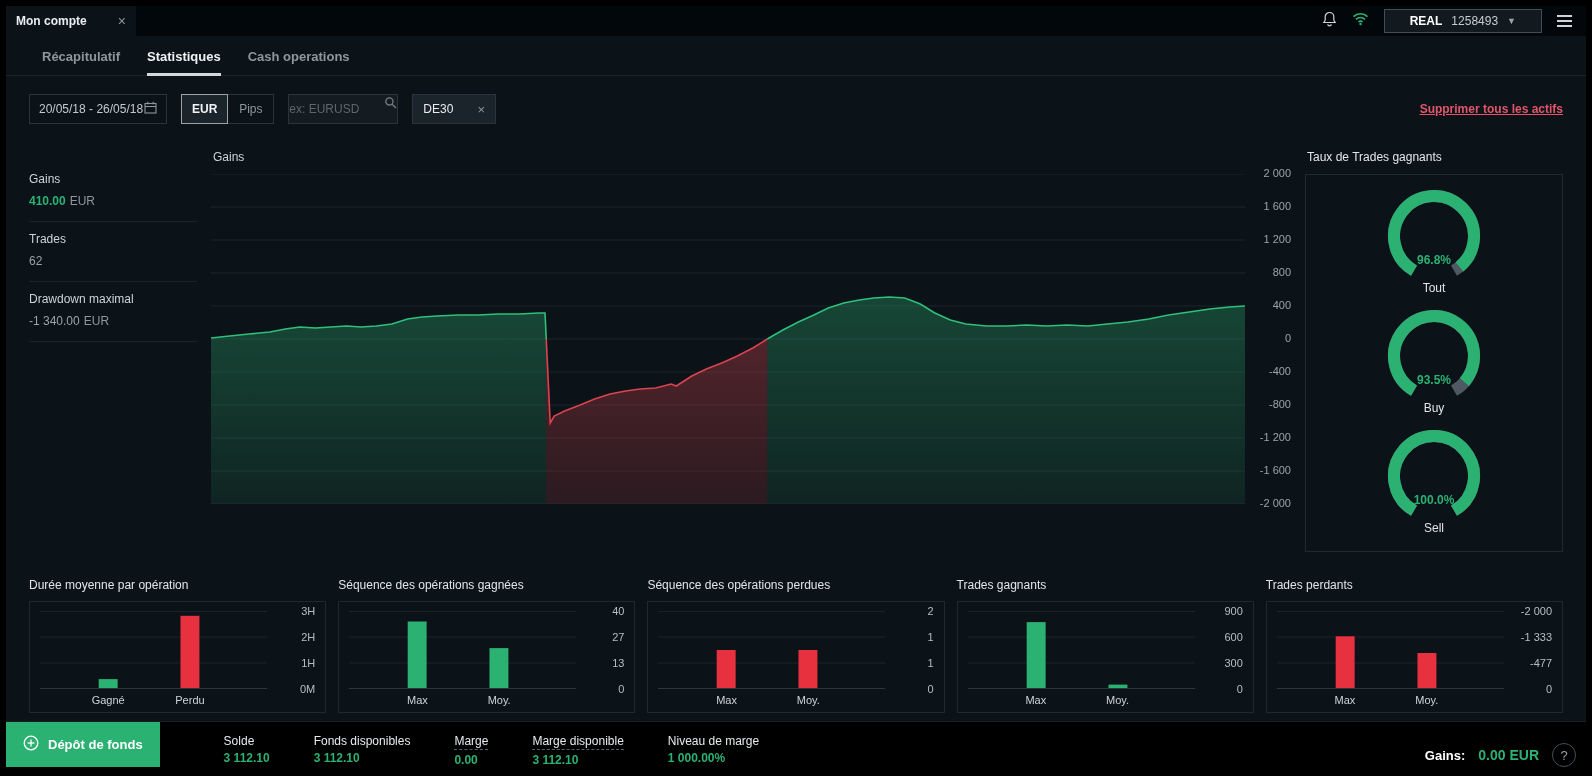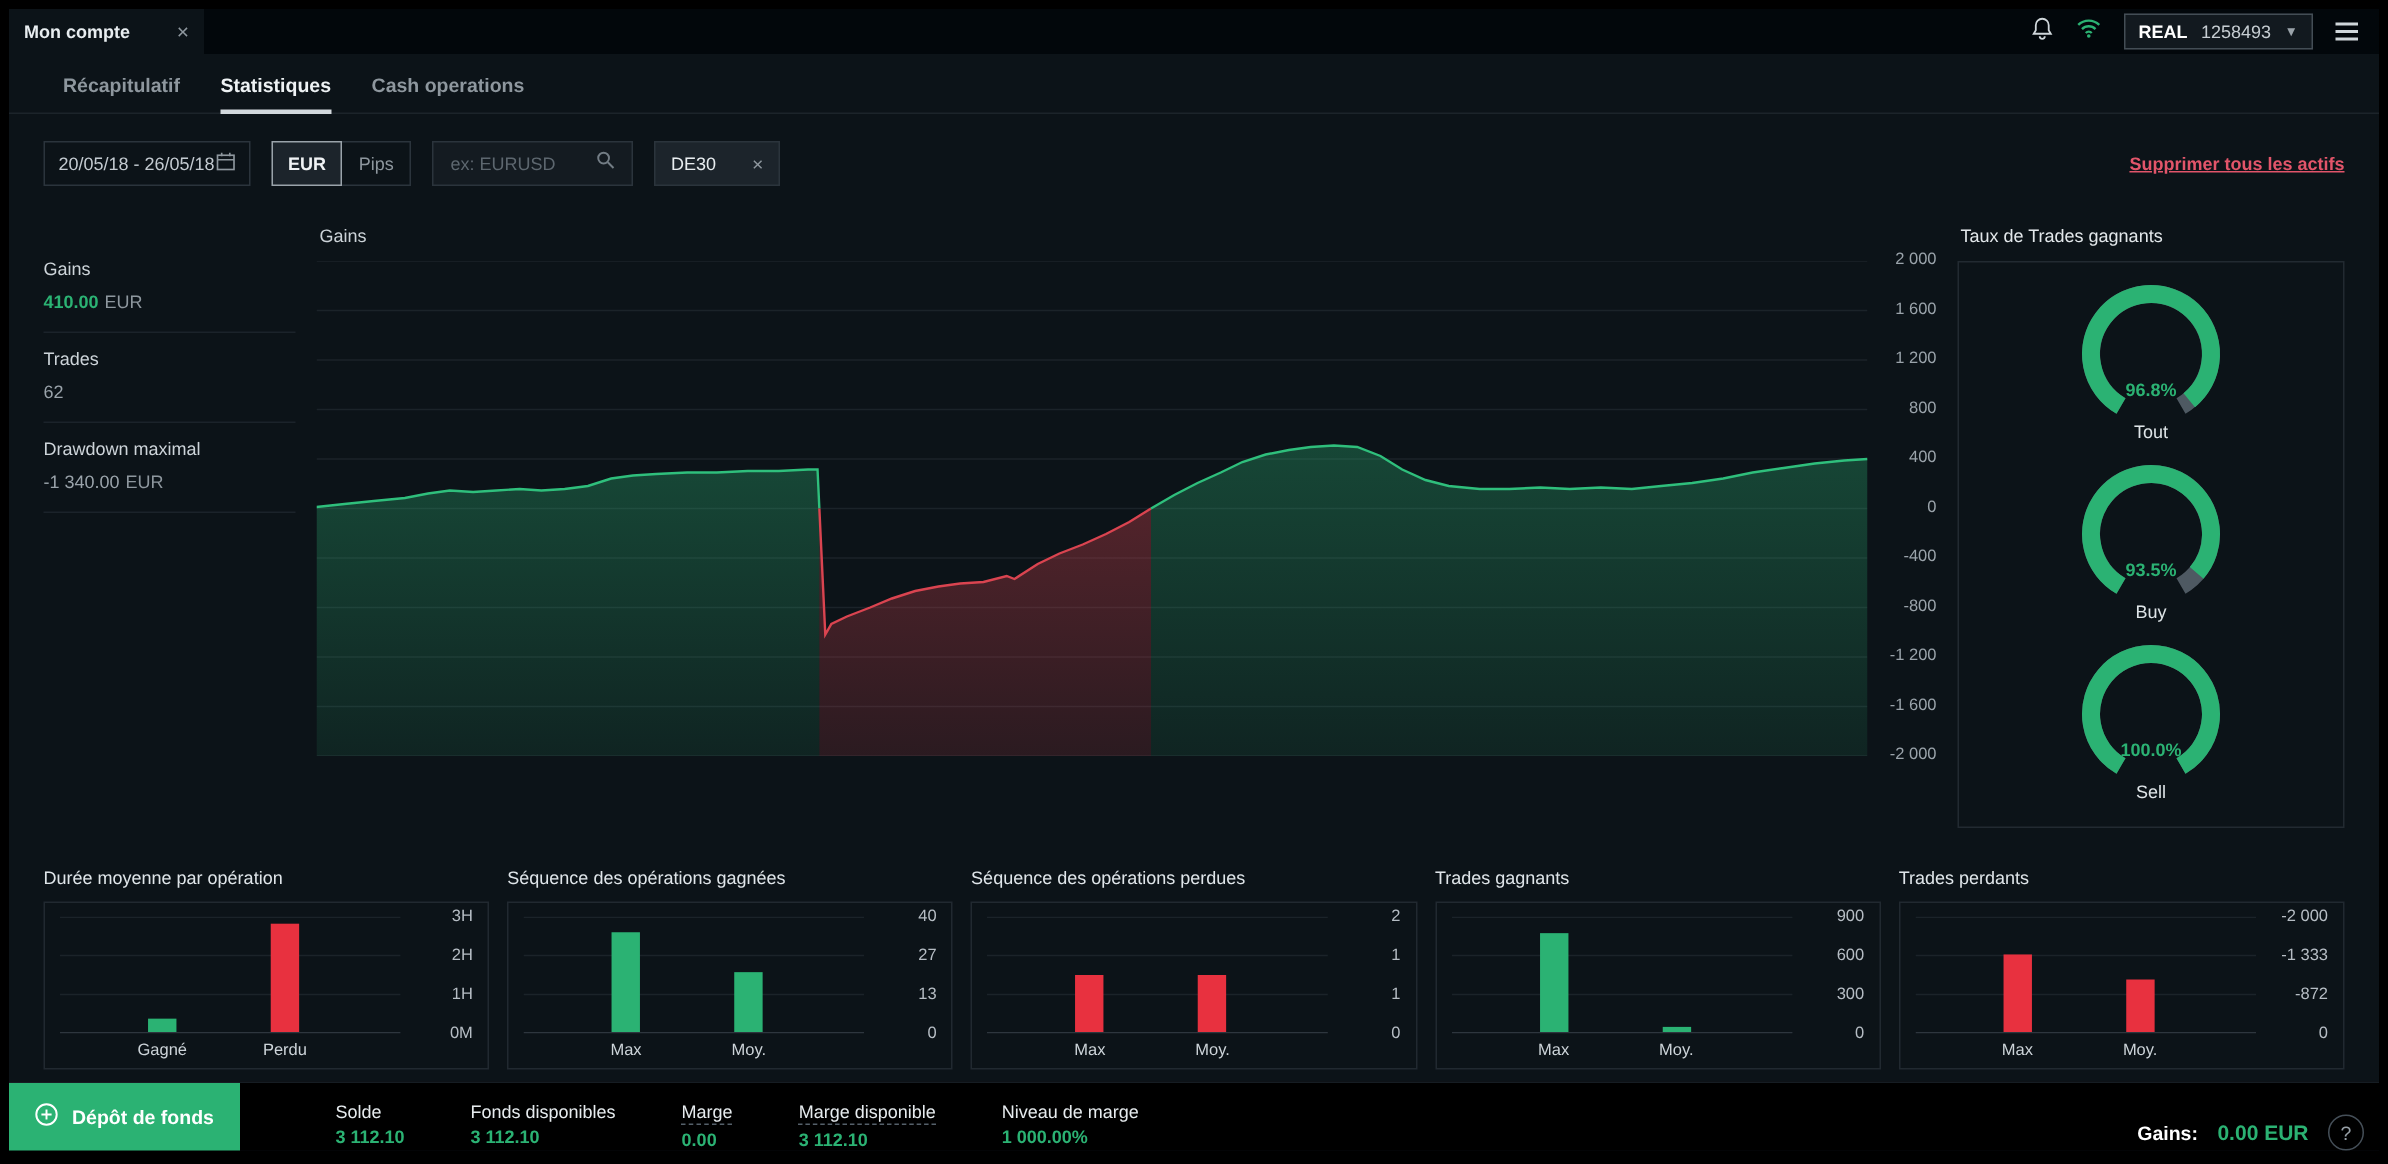--- a/index.html
+++ b/index.html
@@ -4,39 +4,39 @@
 <style>
 *{margin:0;padding:0;box-sizing:border-box}
 html,body{width:1592px;height:776px;background:#000;font-family:"Liberation Sans","DejaVu Sans",sans-serif;overflow:hidden}
 #app{position:absolute;left:6px;top:6px;right:6px;bottom:9px;background:#0c1318;display:flex;flex-direction:column}
 
 .topbar{height:30px;background:#02070b;display:flex;align-items:stretch;justify-content:space-between;flex:0 0 auto}
 .doc-tab{width:130px;background:#0c1318;display:flex;align-items:center;padding:0 10px;gap:8px;cursor:pointer}
 .doc-tab-label{color:#e8edf0;font-size:12px;font-weight:bold;flex:1;white-space:nowrap}
 .doc-tab-close{color:#8e979e;font-size:14px;line-height:1}
 .topbar-right{display:flex;align-items:center;gap:15px;padding-right:14px}
-.account-box{display:flex;align-items:center;gap:9px;border:1px solid #434d55;background:#12191f;padding:4px 9px;cursor:pointer}
+.account-box{display:flex;align-items:center;gap:9px;border:1px solid #434d55;background:#12191f;padding:4px 25px;cursor:pointer}
 .acct-type{color:#fff;font-weight:bold;font-size:12px}
 .acct-id{color:#c6cdd2;font-size:12px}
 .caret{color:#9aa3aa;font-size:9px}
 .icon-menu{display:flex;flex-direction:column;gap:3px;cursor:pointer}
 .icon-menu i{display:block;width:15px;height:2px;background:#cfd6da}
 
 .subtabs{display:flex;gap:27px;padding:0 36px;border-bottom:1px solid #1c242a;height:40px;align-items:flex-end;flex:0 0 auto}
 .subtab{color:#8e979e;font-size:13px;font-weight:bold;padding-bottom:11px;position:relative;cursor:pointer;white-space:nowrap}
 .subtab.active{color:#eef2f4}
 .subtab.active::after{content:"";position:absolute;left:0;right:0;bottom:-1px;height:3px;background:#d2d8dc}
 
 .filters{display:flex;align-items:center;padding:18px 23px 14px;gap:14px;flex:0 0 auto}
 .date-box{display:flex;align-items:center;border:1px solid #2b343c;height:30px;padding:0 9px;color:#c3cad0;font-size:12px;width:138px;justify-content:space-between;cursor:pointer}
 .seg{display:flex}
 .seg-btn{height:30px;min-width:46px;display:flex;align-items:center;justify-content:center;font-size:12px;padding:0 10px;cursor:pointer}
 .seg-btn.active{border:1px solid #9aa3aa;background:#1c242b;color:#f0f3f5;font-weight:bold}
 .seg-btn.inactive{border:1px solid #2b343c;border-left:none;color:#8e979e}
-.search-box{display:flex;align-items:center;border:1px solid #2b343c;background:#141b21;height:30px;padding:0 11px;width:134px;gap:6px}
+.search-box{display:flex;border:1px solid #2b343c;background:#141b21;height:30px;padding:0 0;width:110px;gap:6px}
 .search-box input{background:transparent;border:none;outline:none;color:#c3cad0;font-size:12px;width:100%;font-family:inherit}
 .search-box input::placeholder{color:#5d676f}
 .chip{display:flex;align-items:center;gap:24px;border:1px solid #2b343c;background:#1c242b;height:30px;padding:0 10px;color:#e8edf0;font-size:12px}
 .chip .x{color:#8e979e;cursor:pointer;font-size:13px}
 .clear-link{margin-left:auto;color:#e2556a;font-size:12px;font-weight:bold;text-decoration:underline;cursor:pointer}
 
 .main{display:flex;padding:12px 23px 0;flex:0 0 auto}
 .summary{width:168px;margin-right:14px;padding-top:12px}
 .sum-item{padding:10px 0 13px;border-bottom:1px solid #1b232a}
 .sum-label{color:#cdd4d9;font-size:12px;margin-bottom:8px}
@@ -379,21 +379,21 @@
                 <rect x="148.4" y="42.0" width="20" height="35.0" fill="#e8313f"></rect>
               </svg>
           <div class="mini-cats">
                 <span class="mcat" style="left: 30%;">Max</span>
                 <span class="mcat" style="left: 66%;">Moy.</span>
               </div>
         </div>
         <div class="mini-ticks">
               <span class="mtick" style="top: calc(0% - 6px);">-2 000</span>
               <span class="mtick" style="top: calc(33.333% - 6px);">-1 333</span>
-              <span class="mtick" style="top: calc(66.666% - 6px);">-872</span>
+              <span class="mtick" style="top: calc(66.666% - 6px);">-477</span>
               <span class="mtick" style="top: calc(99.999% - 6px);">0</span>
             </div>
       </div>
         </div>
     </div>
   </section>
 
   <footer class="footer">
     <button class="deposit-btn">
       <span>

